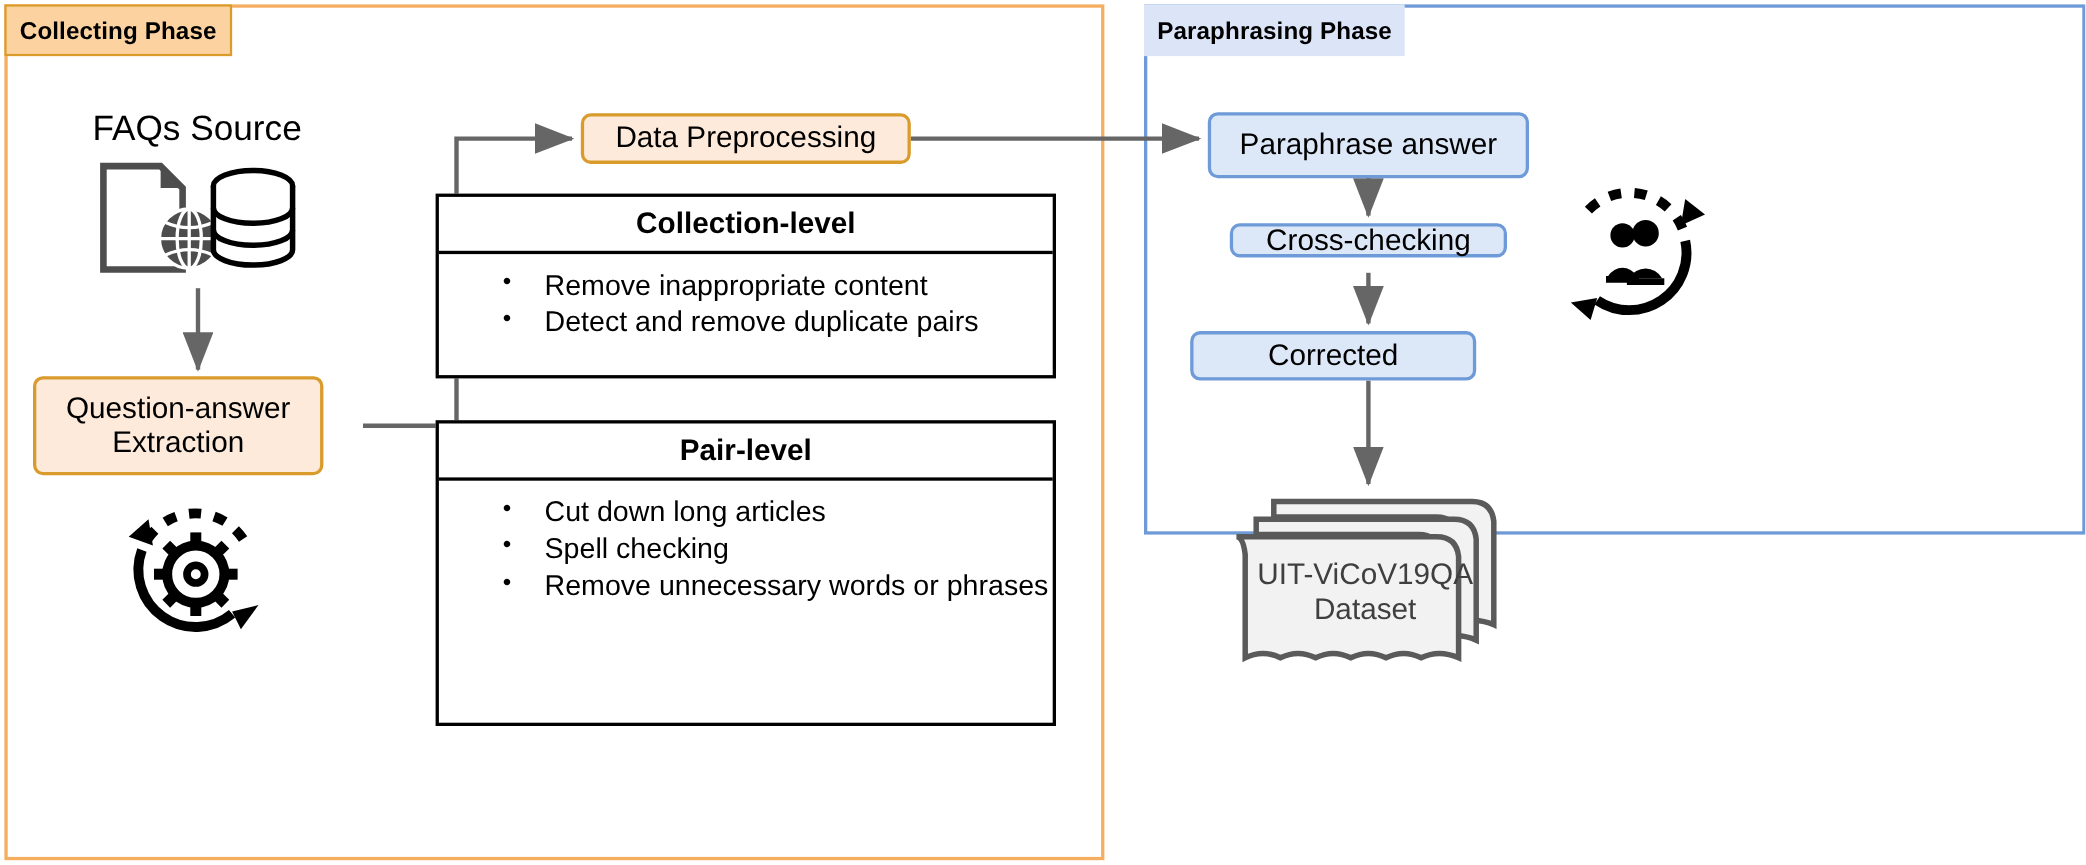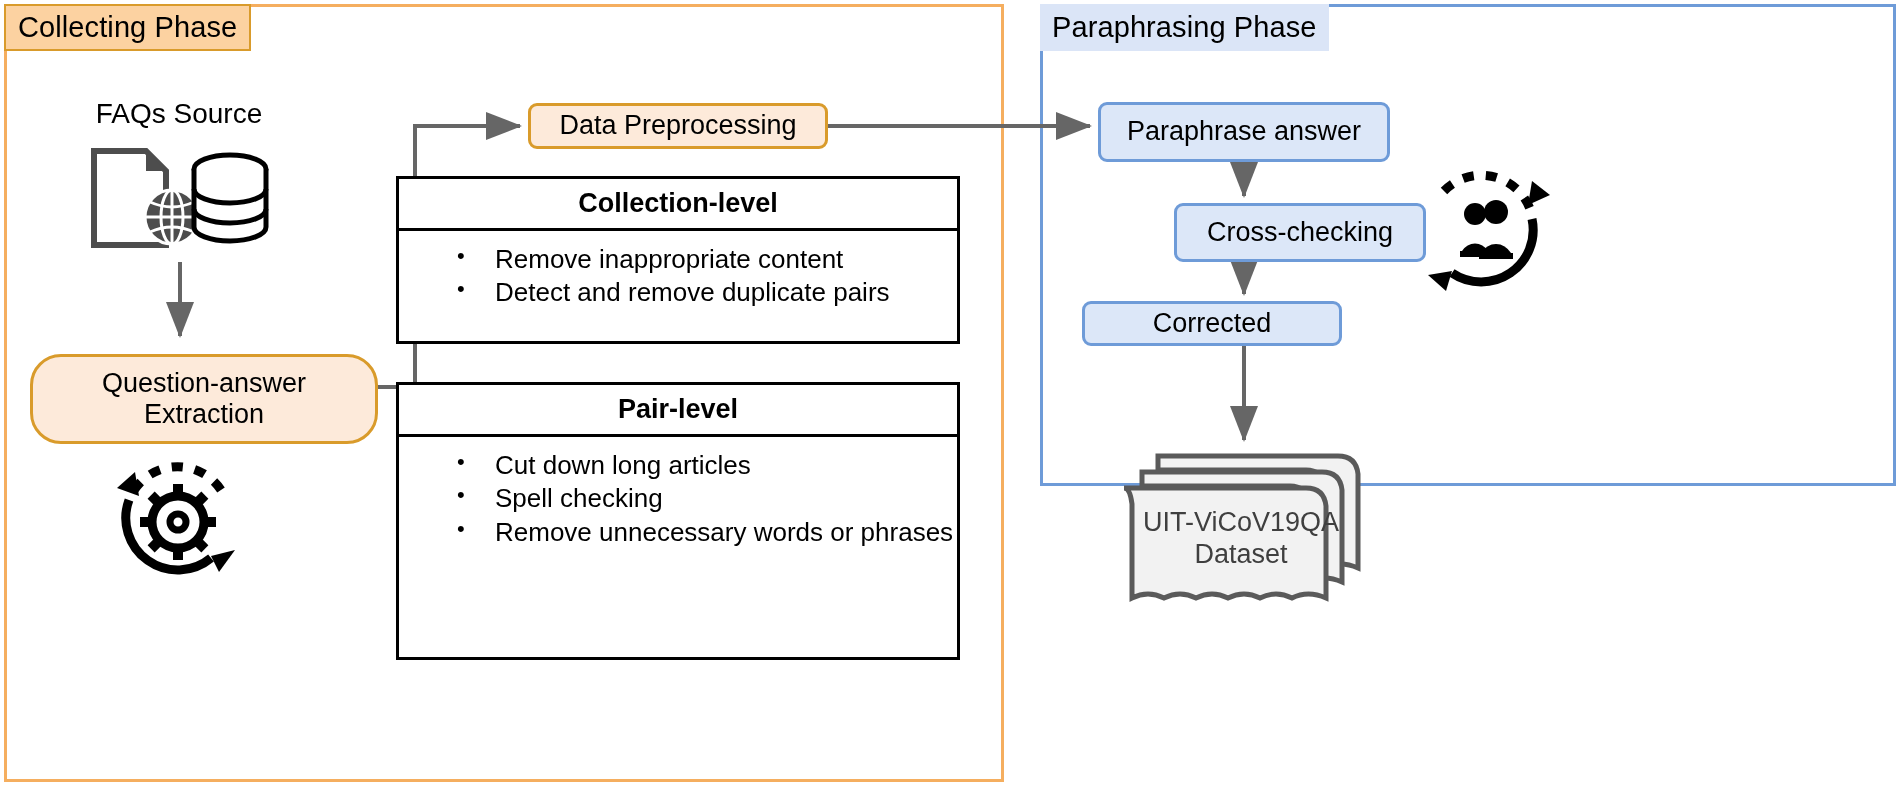--- a/index.html
+++ b/index.html
@@ -35,22 +35,22 @@
   #paraphrasing-phase-box {
     left: 1040px;
     top: 4px;
     width: 856px;
     height: 482px;
     border: 3px solid #6e9bd8;
   }
   .phase-label {
     position: absolute;
     box-sizing: border-box;
-    font-weight: normal;
-    font-size: 29px;
+    font-weight: bold;
+    font-size: 22px;
     line-height: 1;
     display: flex;
     align-items: center;
     padding: 0 12px;
     letter-spacing: 0.1px;
   }
   #collecting-phase-label {
     left: 4px;
     top: 4px;
     height: 47px;
@@ -85,42 +85,41 @@
     background: #fdeada;
     border: 3px solid #d99b2b;
   }
   .node.blue {
     background: #dce7f8;
     border: 3px solid #6e9bd8;
   }
 
   #node-qa-extraction {
     left: 30px;
-    top: 354px;
-    width: 348px;
+    top: 342px;
+    width: 264px;
     height: 90px;
-    border-radius: 31px;
   }
   #node-data-preprocessing {
     left: 528px;
     top: 103px;
     width: 300px;
     height: 46px;
   }
   #node-paraphrase-answer {
     left: 1098px;
     top: 102px;
     width: 292px;
     height: 60px;
   }
   #node-cross-checking {
-    left: 1174px;
+    left: 1118px;
     top: 203px;
     width: 252px;
-    height: 59px;
+    height: 31px;
   }
   #node-corrected {
     left: 1082px;
     top: 301px;
     width: 260px;
     height: 45px;
   }
 
   
   .level-table {
@@ -171,21 +170,21 @@
   #table-pair-level {
     left: 396px;
     top: 382px;
     width: 564px;
     height: 278px;
   }
 
   
   .plain-label {
     position: absolute;
-    font-size: 28px;
+    font-size: 32px;
     line-height: 1.1;
     white-space: nowrap;
   }
   #label-faqs-source {
     left: 84px;
     top: 99px;
     width: 190px;
     text-align: center;
   }
 

